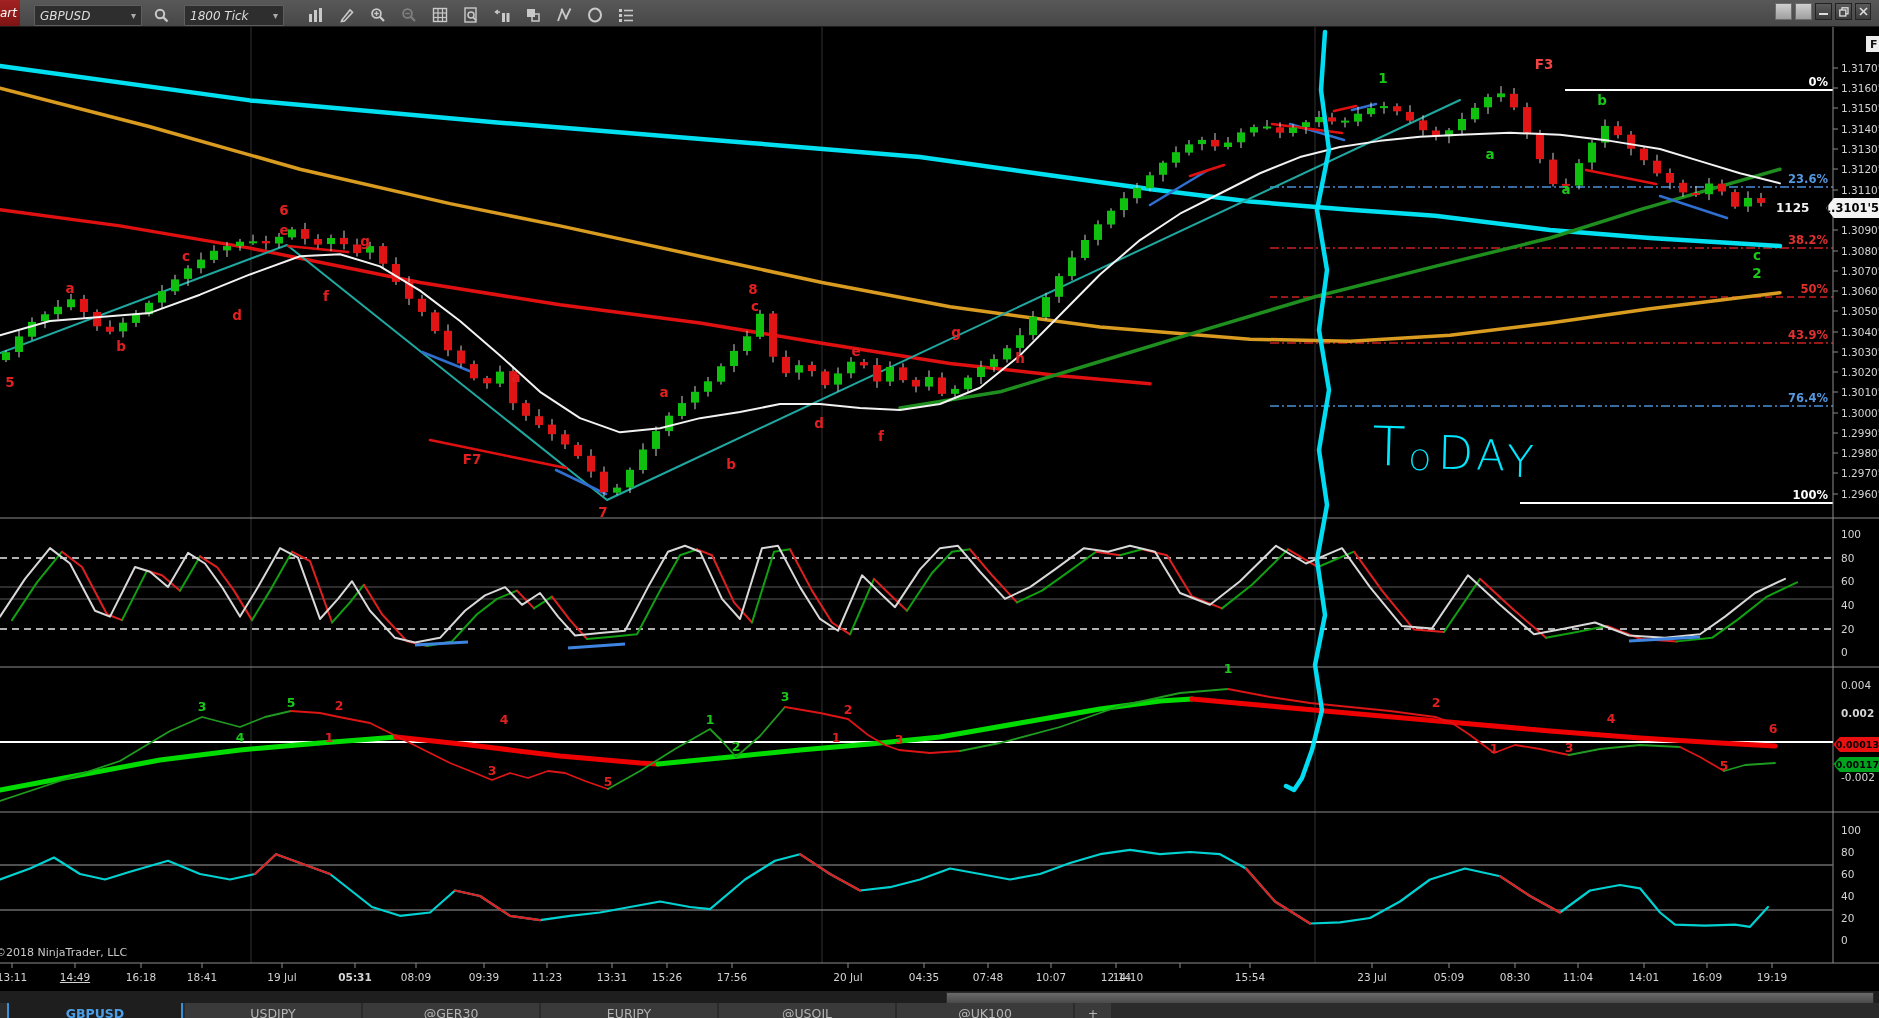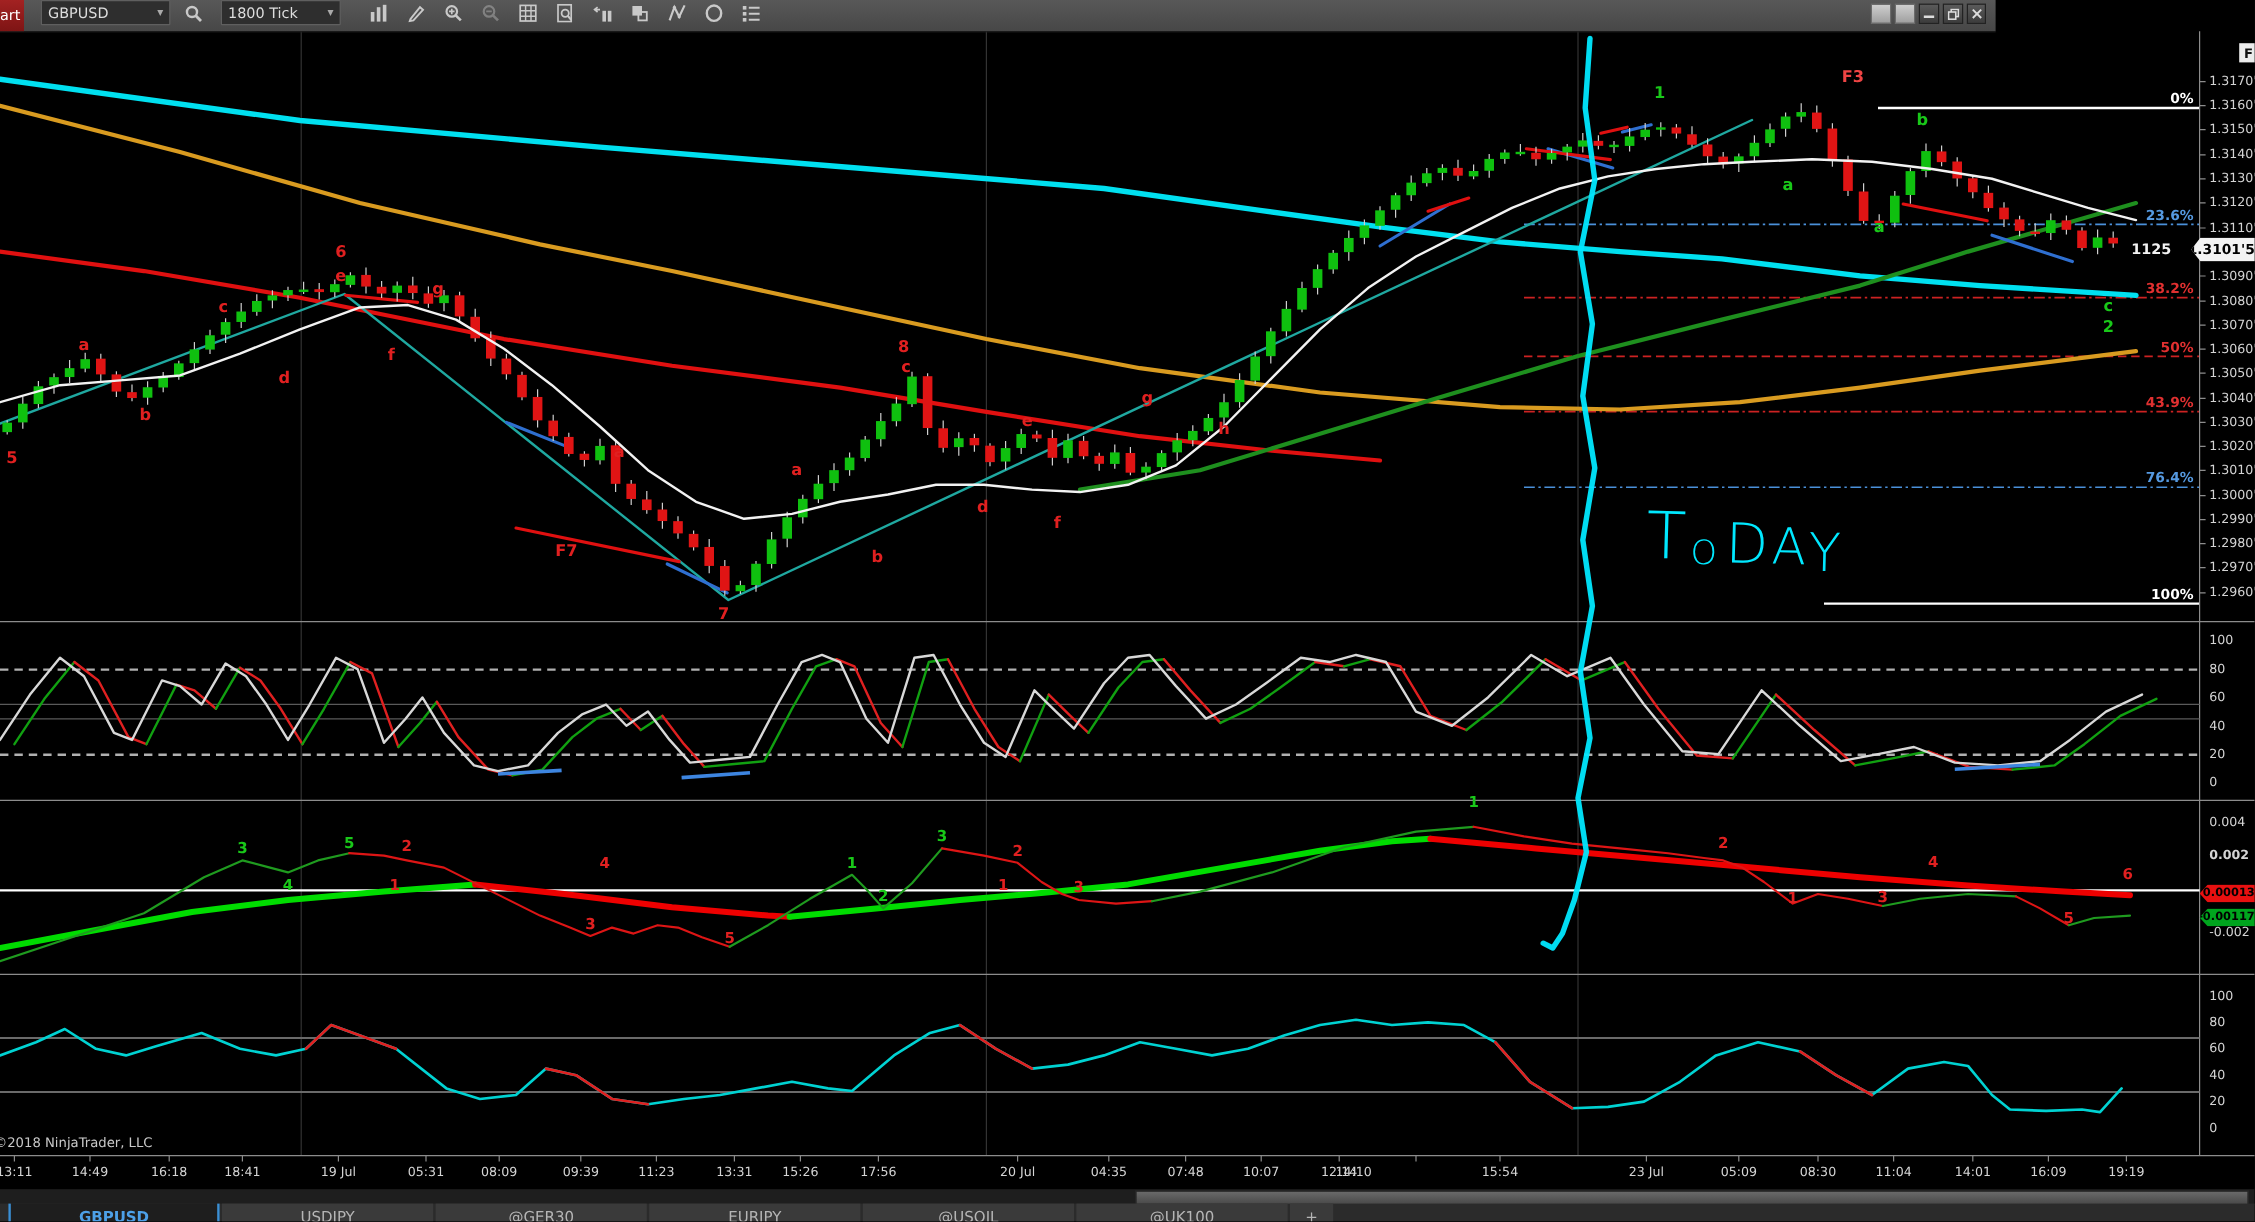--- a/index.html
+++ b/index.html
@@ -1,21 +1,21 @@
 <!DOCTYPE html>
 <html><head>
 <meta charset="utf-8">
 <style>
   html,body{margin:0;padding:0;background:#111;}
   #app{position:relative;width:1879px;height:1018px;background:#000;overflow:hidden;
        font-family:"DejaVu Sans","Liberation Sans",sans-serif;-webkit-user-select:none;user-select:none;}
   
-  .toolbar{position:absolute;left:0;top:0;width:1663px;height:26px;
+  .toolbar{position:absolute;left:0;top:0;width:1879px;height:26px;
     background:linear-gradient(#585858,#474747);border-bottom:1px solid #1d1d1d;
-    display:flex;align-items:flex-start;z-index:30;}
+    display:flex;align-items:flex-end;z-index:30;font-style:italic;}
   .chart-tab{width:20px;height:26px;background:linear-gradient(#a32222,#7e1414);color:#fff;
     font-size:12px;display:flex;align-items:center;justify-content:flex-start;overflow:hidden;}
   .dd{height:19px;background:#2e2e2e;border:1px solid #5f5f5f;color:#ddd;font-size:12px;
     display:flex;align-items:center;justify-content:space-between;padding:0 5px;margin-left:10px;border-radius:1px;}
   .dd .chev{color:#aaa;font-size:10px;margin-left:8px;}
   .dd.instr{width:96px;margin-left:14px;}
   .dd.interval{width:88px;}
   .tbicon{width:26px;height:22px;display:flex;align-items:center;justify-content:center;margin-left:5px;cursor:pointer;}
   .tbicon svg{display:block;}
   .tbicon.dim{opacity:.4;}
@@ -638,25 +638,25 @@
       <div class="axlbl" style="left: 1841px; top: 679px;">0.004</div>
       <div class="axlbl" style="left: 1841px; top: 707px; font-weight: bold;">0.002</div>
       <div class="axlbl" style="left: 1841px; top: 771px;">-0.002</div>
       <div class="axlbl" style="left: 1841px; top: 824px;">100</div>
       <div class="axlbl" style="left: 1841px; top: 846px;">80</div>
       <div class="axlbl" style="left: 1841px; top: 868px;">60</div>
       <div class="axlbl" style="left: 1841px; top: 890px;">40</div>
       <div class="axlbl" style="left: 1841px; top: 912px;">20</div>
       <div class="axlbl" style="left: 1841px; top: 934px;">0</div>
       <div class="tlbl" style="left: 12px;">13:11</div>
-      <div class="tlbl" style="left: 75px;">14:49</div>
+      <div class="tlbl" style="left: 75px; text-decoration: underline;">14:49</div>
       <div class="tlbl" style="left: 141px;">16:18</div>
       <div class="tlbl" style="left: 202px;">18:41</div>
       <div class="tlbl" style="left: 282px;">19 Jul</div>
-      <div class="tlbl" style="left: 355px;">05:31</div>
+      <div class="tlbl" style="left: 355px; font-weight: bold;">05:31</div>
       <div class="tlbl" style="left: 416px;">08:09</div>
       <div class="tlbl" style="left: 484px;">09:39</div>
       <div class="tlbl" style="left: 547px;">11:23</div>
       <div class="tlbl" style="left: 612px;">13:31</div>
       <div class="tlbl" style="left: 667px;">15:26</div>
       <div class="tlbl" style="left: 732px;">17:56</div>
       <div class="tlbl" style="left: 848px;">20 Jul</div>
       <div class="tlbl" style="left: 924px;">04:35</div>
       <div class="tlbl" style="left: 988px;">07:48</div>
       <div class="tlbl" style="left: 1051px;">10:07</div>

